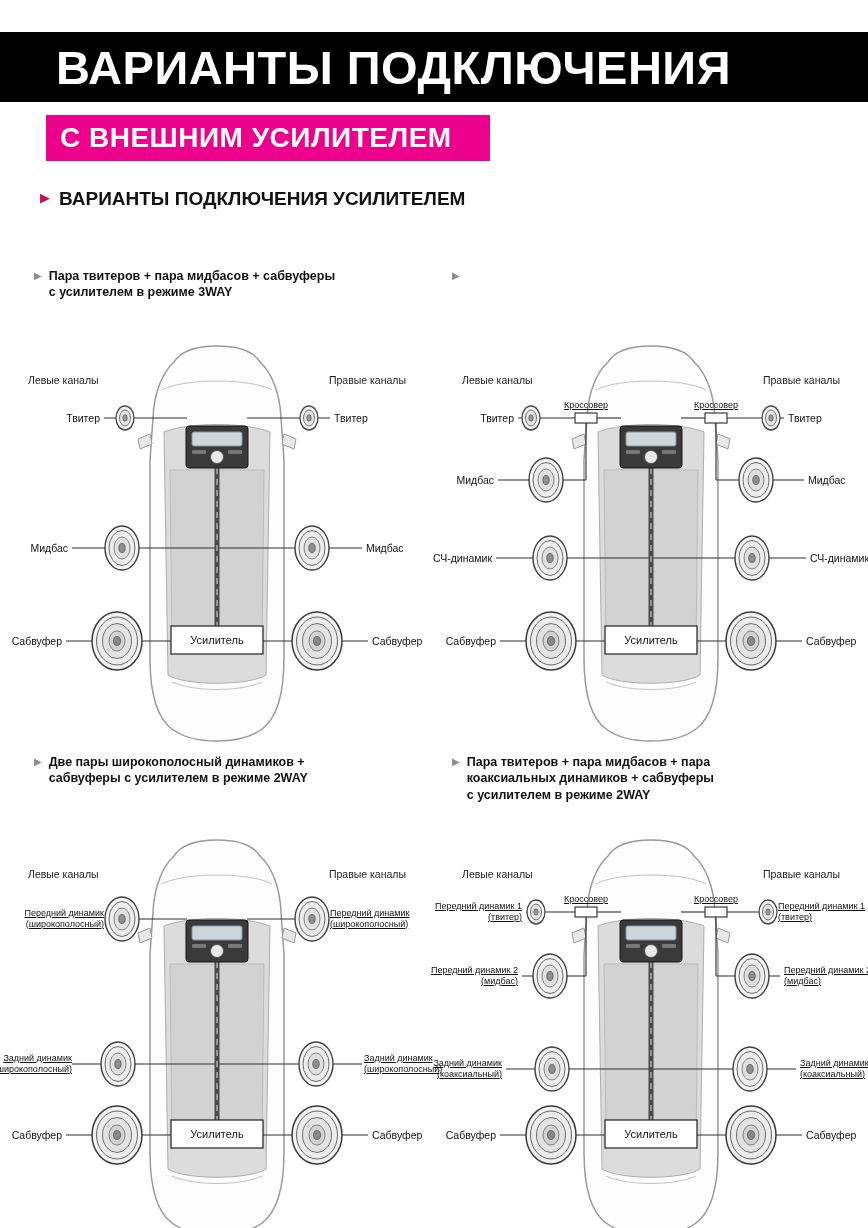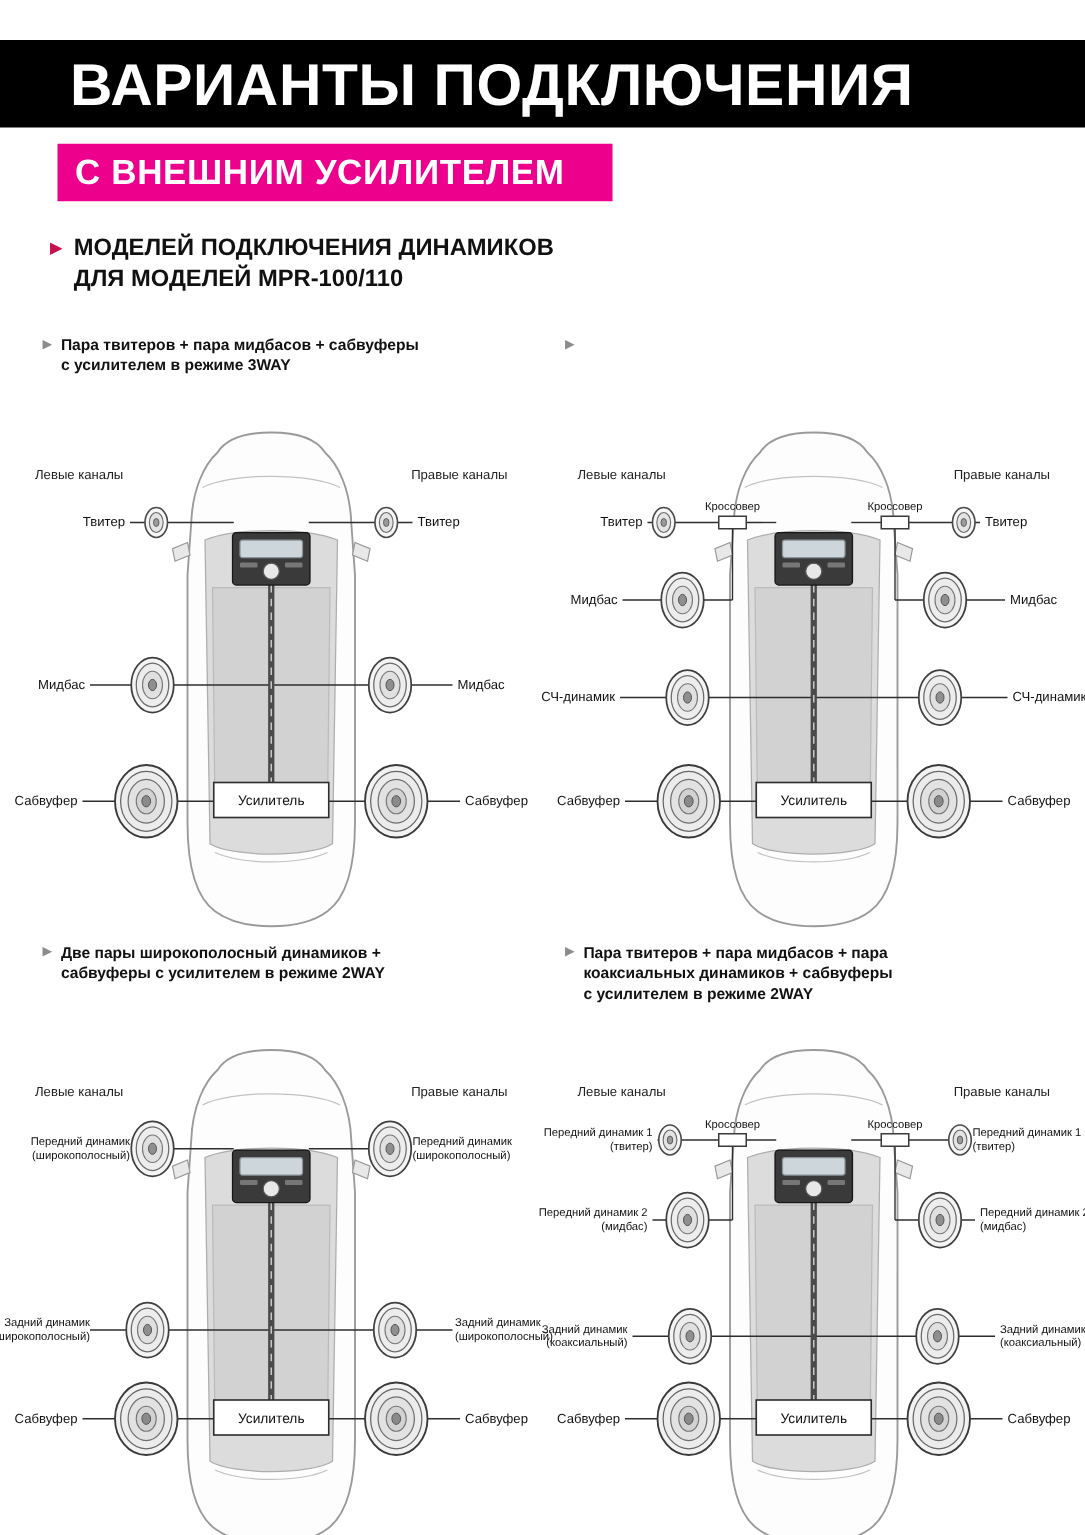--- a/index.html
+++ b/index.html
@@ -33,21 +33,21 @@
   .caption .ctxt span { display:block; }
 
   .diagram { position:absolute; left:0; width:426px; height:420px; }
   .quad.qt .diagram { top:62px; }
   .quad.qb .diagram { top:70px; }
 
   .lbl { position:absolute; font-size:10.5px; line-height:1.2; white-space:nowrap; color:#111; }
   .lbl span { display:block; }
   .lbl.r { text-align:right; }
   .lbl.c { text-align:center; }
-  .lbl.sm { font-size:9px; line-height:1.18; }
+  .lbl.sm { font-size:9px; line-height:1.18;text-decoration:underline; }
   .lbl.ch { font-size:10.5px; color:#222; }
 
   svg { display:block; }
   .dsvg { position:absolute; left:0; top:0; }
   .wl { stroke:#2e2e2e; stroke-width:1.1; }
   .amp-label { font-size:11px; fill:#111; font-family:"Liberation Sans","DejaVu Sans",sans-serif; }
 </style>
 </head>
 <body>
 
@@ -106,22 +106,21 @@
     <h1>ВАРИАНТЫ ПОДКЛЮЧЕНИЯ</h1>
   </div>
 
   <div class="pinkbar">
     <h2>С ВНЕШНИМ УСИЛИТЕЛЕМ</h2>
   </div>
 
   <div class="section-head">
     <span class="bullet">▶</span>
     <div class="txt">
-      <span>МОДЕЛЕЙ ПОДКЛЮЧЕНИЯ ДИНАМИКОВ</span>
-      <span>ДЛЯ МОДЕЛЕЙ MPR-100/110</span>
+      <span>ВАРИАНТЫ ПОДКЛЮЧЕНИЯ УСИЛИТЕЛЕМ</span>
     </div>
   </div>
 
 
   <section class="quad ql qt">
     <div class="caption">
       <span class="bullet">▶</span>
       <div class="ctxt">
         <span>Пара твитеров + пара мидбасов + сабвуферы</span>
         <span>с усилителем в режиме 3WAY</span>

